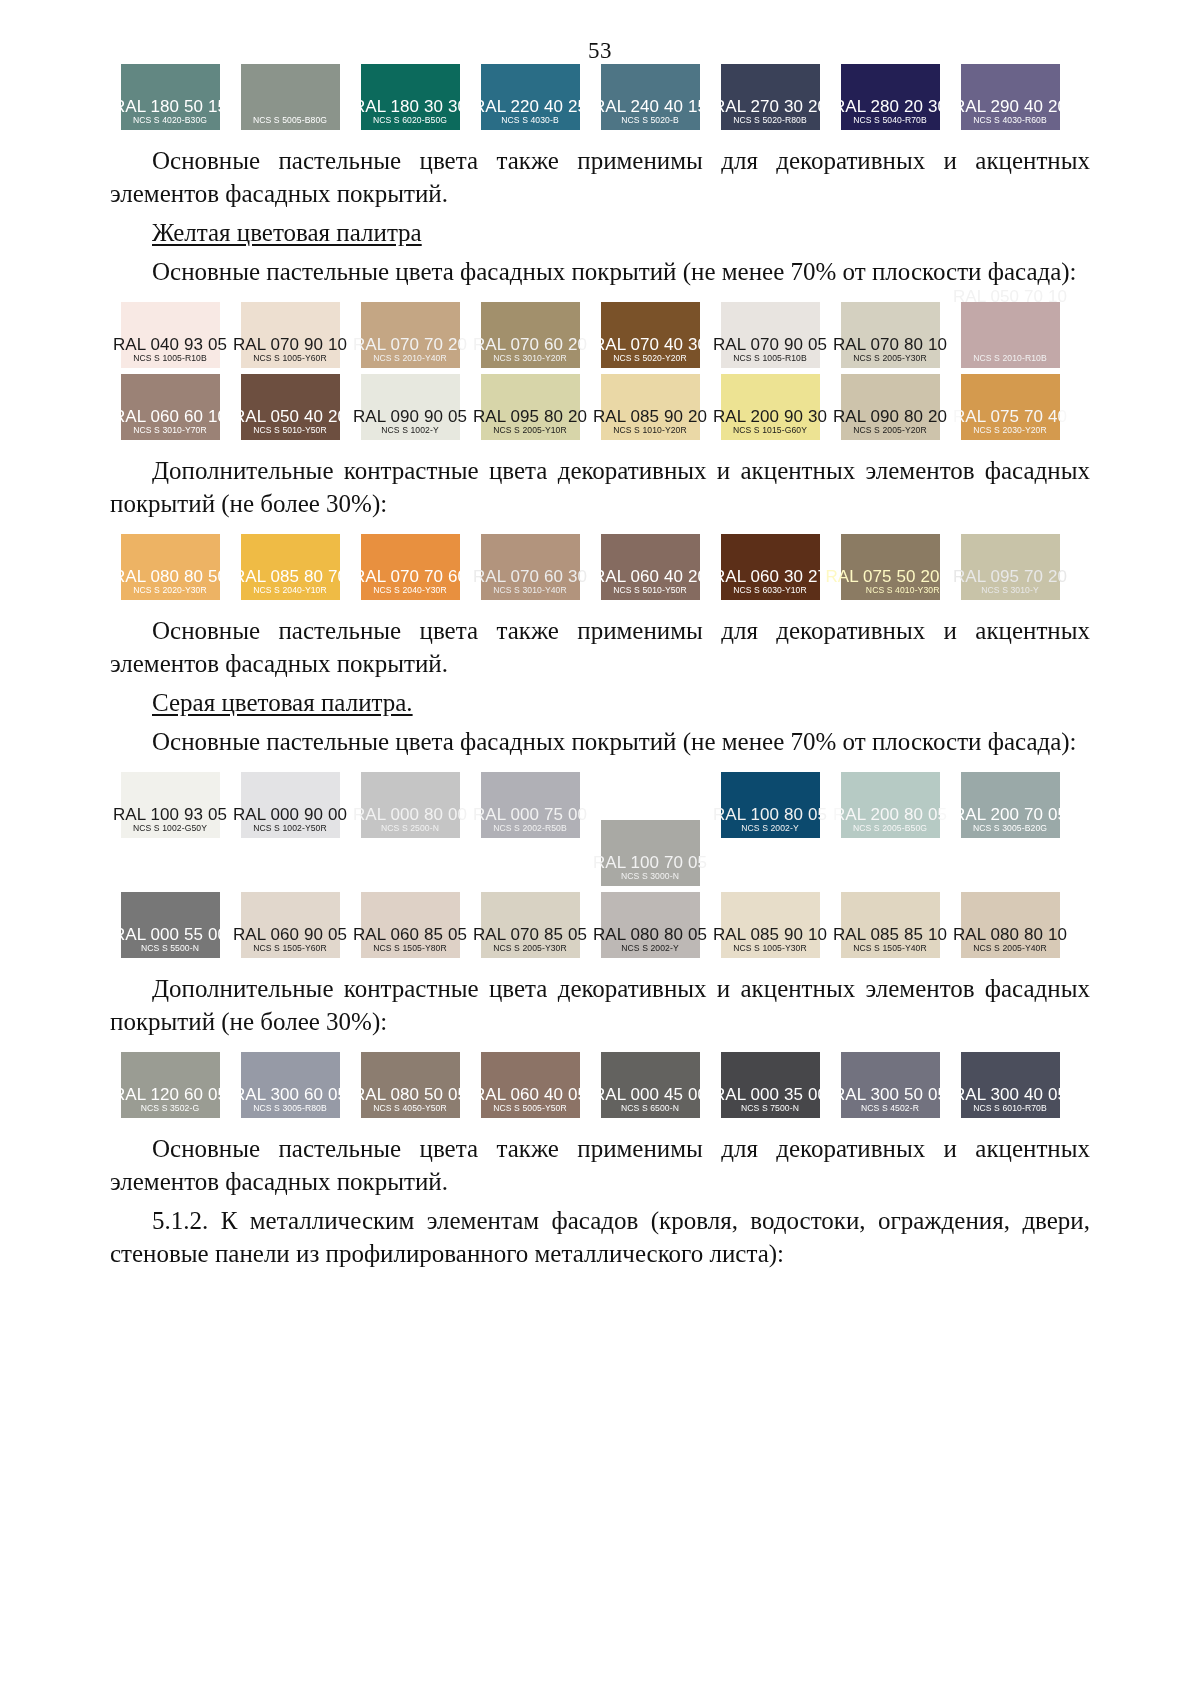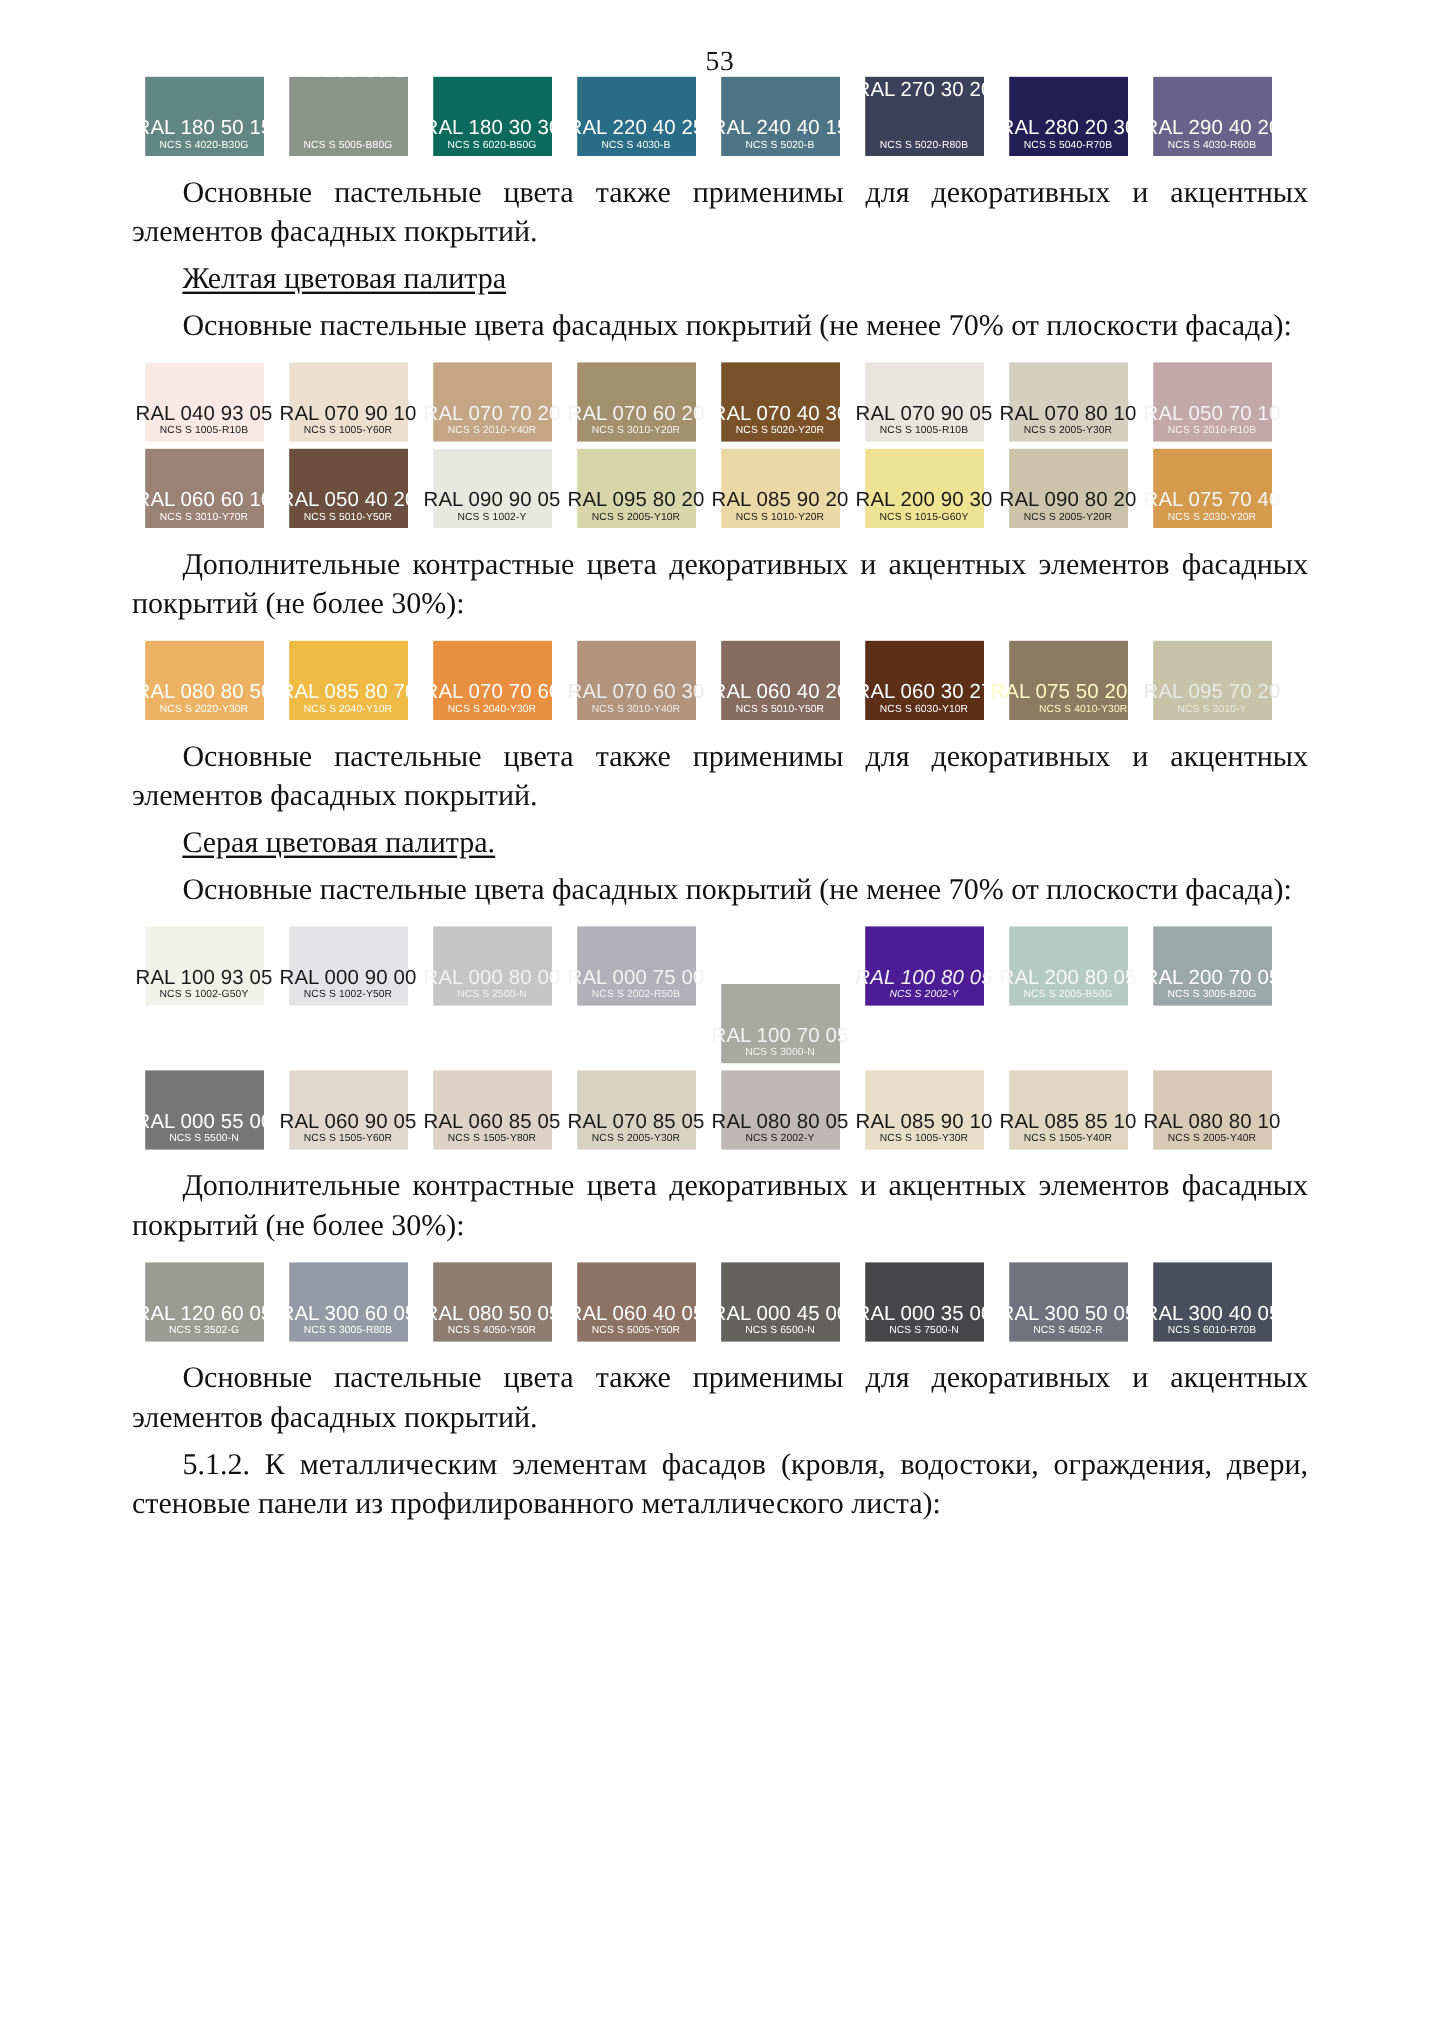--- a/index.html
+++ b/index.html
@@ -132,21 +132,21 @@
             <div class="ncs">NCS S 4030-B</div>
           </div>
         </div>
         <div class="swatch-cell">
           <div class="swatch" style="background: rgb(78, 117, 133); color: rgb(255, 255, 255);">
             <div class="ral">RAL 240 40 15</div>
             <div class="ncs">NCS S 5020-B</div>
           </div>
         </div>
         <div class="swatch-cell">
-          <div class="swatch" style="background: rgb(58, 65, 88); color: rgb(255, 255, 255); gap: 32px;">
+          <div class="swatch" style="background: rgb(58, 65, 88); color: rgb(255, 255, 255);">
             <div class="ral">RAL 270 30 20</div>
             <div class="ncs">NCS S 5020-R80B</div>
           </div>
         </div>
         <div class="swatch-cell">
           <div class="swatch" style="background: rgb(35, 31, 84); color: rgb(255, 255, 255);">
             <div class="ral">RAL 280 20 30</div>
             <div class="ncs">NCS S 5040-R70B</div>
           </div>
         </div>
@@ -209,21 +209,21 @@
             <div class="ncs">NCS S 1005-R10B</div>
           </div>
         </div>
         <div class="swatch-cell">
           <div class="swatch" style="background: rgb(212, 208, 192); color: rgb(26, 26, 26);">
             <div class="ral">RAL 070 80 10</div>
             <div class="ncs">NCS S 2005-Y30R</div>
           </div>
         </div>
         <div class="swatch-cell">
-          <div class="swatch" style="background: rgb(194, 168, 168); color: rgb(242, 242, 242);">
+          <div class="swatch" style="background: rgb(194, 168, 168); color: rgb(242, 242, 242); gap: 48px;">
             <div class="ral">RAL 050 70 10</div>
             <div class="ncs">NCS S 2010-R10B</div>
           </div>
         </div>
       </div>
     <div class="row-gap-small"></div>
     <div class="swatch-row" id="row-yellow-2">
         <div class="swatch-cell">
           <div class="swatch" style="background: rgb(155, 130, 118); color: rgb(255, 255, 255);">
             <div class="ral">RAL 060 60 10</div>
@@ -370,21 +370,21 @@
             <div class="ncs">NCS S 2002-R50B</div>
           </div>
         </div>
         <div class="swatch-cell">
           <div class="swatch" style="background: rgb(169, 169, 164); color: rgb(242, 242, 242); margin-top: 48px;">
             <div class="ral">RAL 100 70 05</div>
             <div class="ncs">NCS S 3000-N</div>
           </div>
         </div>
         <div class="swatch-cell">
-          <div class="swatch" style="background: #4c1d95; color: rgb(242, 242, 242); font-style: italic;">
+          <div class="swatch" style="background: #0c4a6e; color: rgb(242, 242, 242);">
             <div class="ral">RAL 100 80 05</div>
             <div class="ncs">NCS S 2002-Y</div>
           </div>
         </div>
         <div class="swatch-cell">
           <div class="swatch" style="background: rgb(182, 202, 196); color: rgb(247, 247, 247);">
             <div class="ral">RAL 200 80 05</div>
             <div class="ncs">NCS S 2005-B50G</div>
           </div>
         </div>

